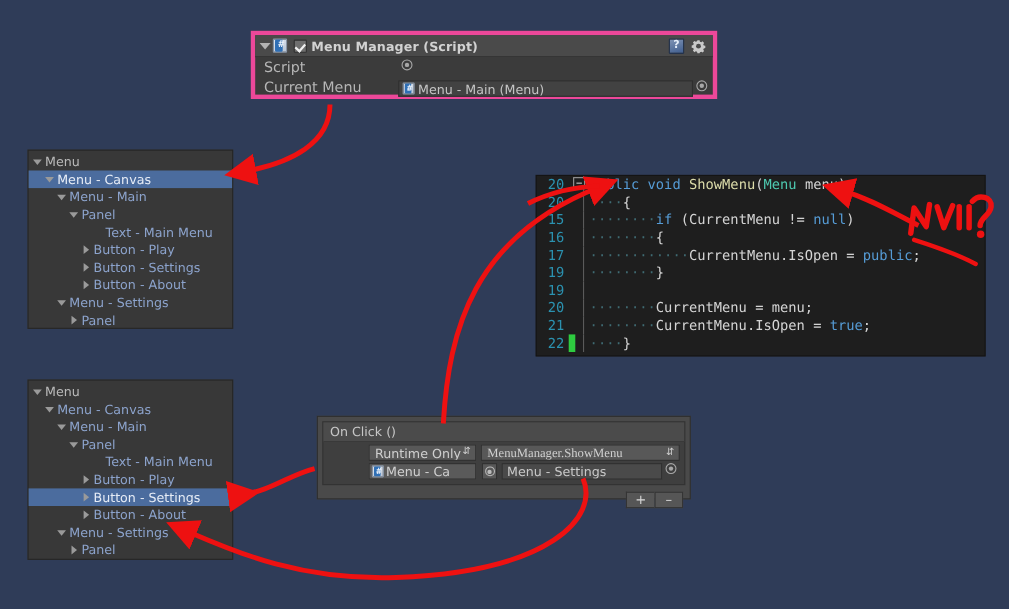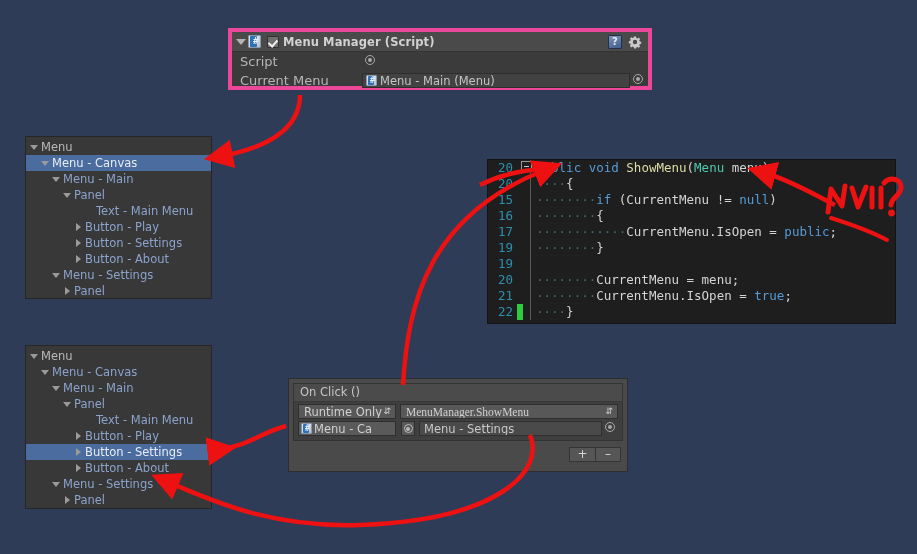--- a/index.html
+++ b/index.html
@@ -164,42 +164,42 @@
   .codefold{
     position:absolute;left:521px;top:161px;width:11px;height:11px;
     border:1px solid #9a9a9a;background:#1e1e1e;box-sizing:border-box;
   }
   .codefold::after{
     content:"";position:absolute;left:2px;top:4px;width:5px;height:1px;background:#c8c8c8;
   }
 
   
   #onclick{
-    left:288px;top:378px;width:340px;height:94px;
+    left:288px;top:378px;width:340px;height:76px;
     background:#4a4a4a;border:1px solid #2e2e2e;box-sizing:border-box;
     padding:4px;
   }
   #onclick-inner{
     background:#3f3f3f;border:1px solid #333;box-sizing:border-box;
     padding:0;height:58px;
   }
   #onclick-title{
     height:17px;line-height:17px;background:#4b4b4b;color:#c6c6c6;
     font-size:11.5px;padding-left:6px;border-bottom:1px solid #383838;
   }
   .oc-row{display:flex;align-items:center;padding:2px 4px 0 4px;}
   .dropdown{
     height:15px;background:#585858;border:1px solid #2f2f2f;box-sizing:border-box;
     display:flex;align-items:center;padding-left:5px;color:#cfcfcf;font-size:11.5px;
     white-space:nowrap;overflow:hidden;
   }
   .dd-arrow{
     margin-left:auto;margin-right:4px;color:#d0d0d0;font-size:9px;line-height:1;
   }
-  .oc-left{width:98px;flex:0 0 98px;margin-right:4px;}
+  .oc-left{width:98px;flex:0 0 98px;margin-right:4px;margin-left:37px;}
   .oc-right{flex:1 1 auto;font-family:Liberation Serif, serif;}
   .objsmall{
     height:15px;background:#5a5a5a;border:1px solid #2f2f2f;box-sizing:border-box;
     display:flex;align-items:center;padding-left:2px;color:#d0d0d0;font-size:11.5px;
     white-space:nowrap;overflow:hidden;
   }
   .objsmall .csicon{width:11px;height:11px;flex:0 0 11px;margin-right:2px;}
   .objsmall .csicon::before{width:6px;height:9px;}
   .objsmall .csicon::after{font-size:8px;line-height:11px;left:3px;}
   .picker{

